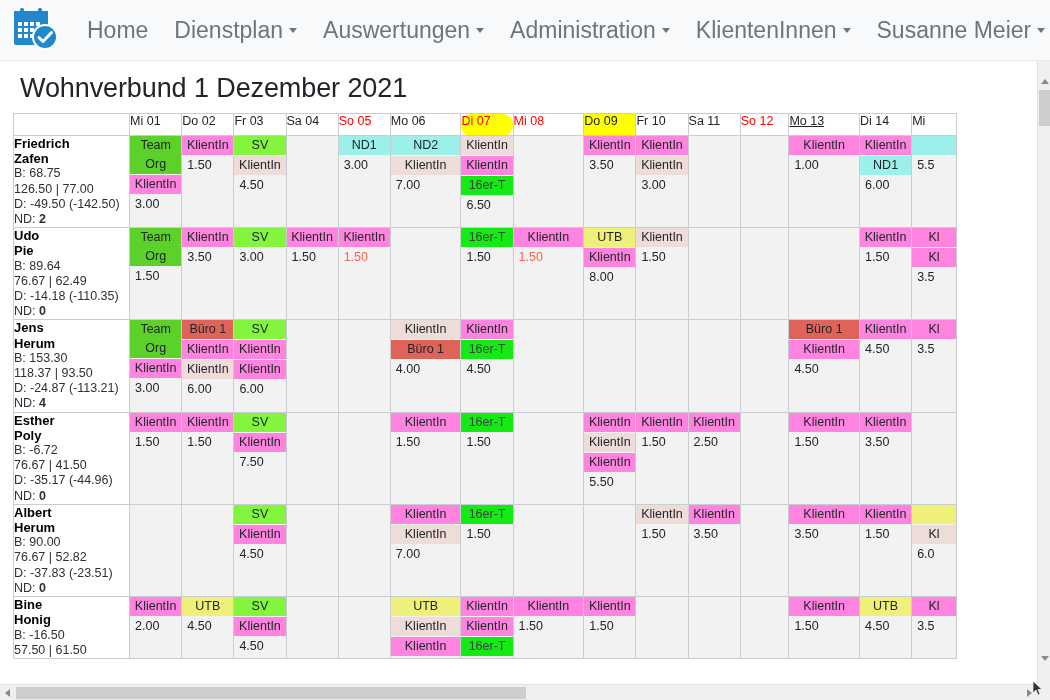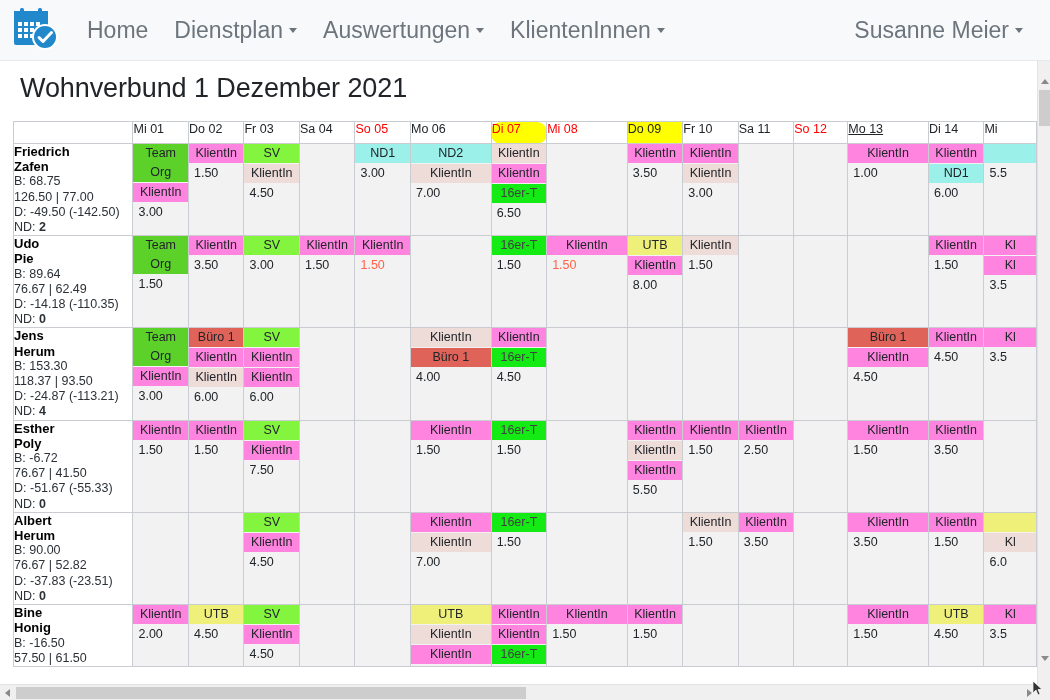--- a/index.html
+++ b/index.html
@@ -70,22 +70,22 @@
   
   .grid-wrap {
     position: absolute;
     left: 0; top: 52px;
     width: 1050px;
     height: 587px;
     overflow: hidden;
   }
   .grid-clip {
     position: absolute;
-    left: 13px; top: 8px;
-    width: 1024px;
+    left: 13px; top: 0;
+    width: 944px;
     height: 568px;
     overflow: hidden;
   }
   table.sched {
     border-collapse: collapse;
     table-layout: fixed;
     font-size: 12.5px;
     color: #212529;
   }
   table.sched th, table.sched td {
@@ -263,20 +263,24 @@
   <div class="nav-links">
     <div class="nav-item">
       <span>Home</span>
     </div>
     <div class="nav-item">
       <span>Dienstplan</span>
       <span class="caret"></span>
     </div>
     <div class="nav-item">
       <span>Auswertungen</span>
+      <span class="caret"></span>
+    </div>
+    <div class="nav-item">
+      <span>Administration</span>
       <span class="caret"></span>
     </div>
     <div class="nav-item">
       <span>KlientenInnen</span>
       <span class="caret"></span>
     </div>
   </div>
 
   <div class="nav-right">
     <div class="nav-item">
@@ -504,21 +508,21 @@
                 <span class="badge b-klient">Kl</span>
                 <span class="hrs">3.5</span>
               </td>
             </tr>
             <tr>
               <td class="namecol">
                 <div class="nm">Esther</div>
                 <div class="nm">Poly</div>
                 <div class="st">B: -6.72</div>
                 <div class="st">76.67 | 41.50</div>
-                <div class="st">D: -51.67 (-55.33)</div>
+                <div class="st">D: -35.17 (-44.96)</div>
                 <div class="st"><span>ND: </span><b>0</b></div>
               </td>
               <td class="daycell" style="width: 58px;">
                 <span class="badge b-klient">KlientIn</span>
                 <span class="hrs">1.50</span>
               </td>
               <td class="daycell" style="width: 58px;">
                 <span class="badge b-klient">KlientIn</span>
                 <span class="hrs">1.50</span>
               </td>

